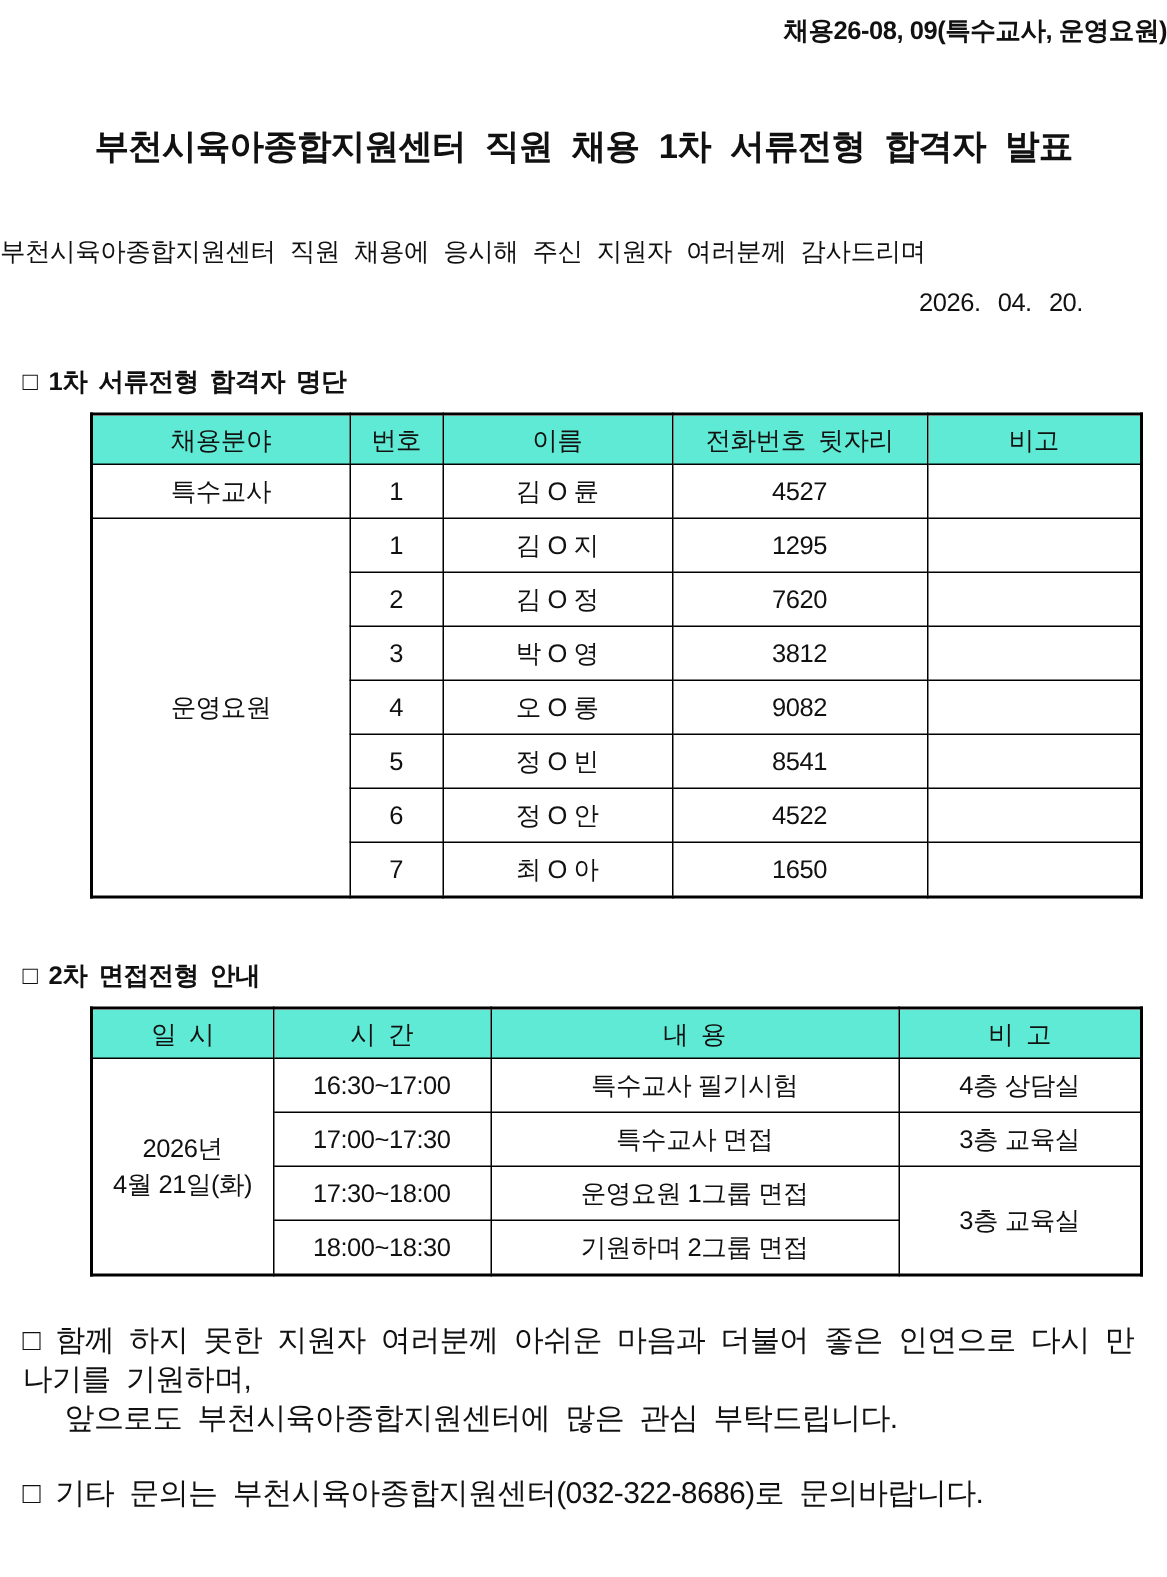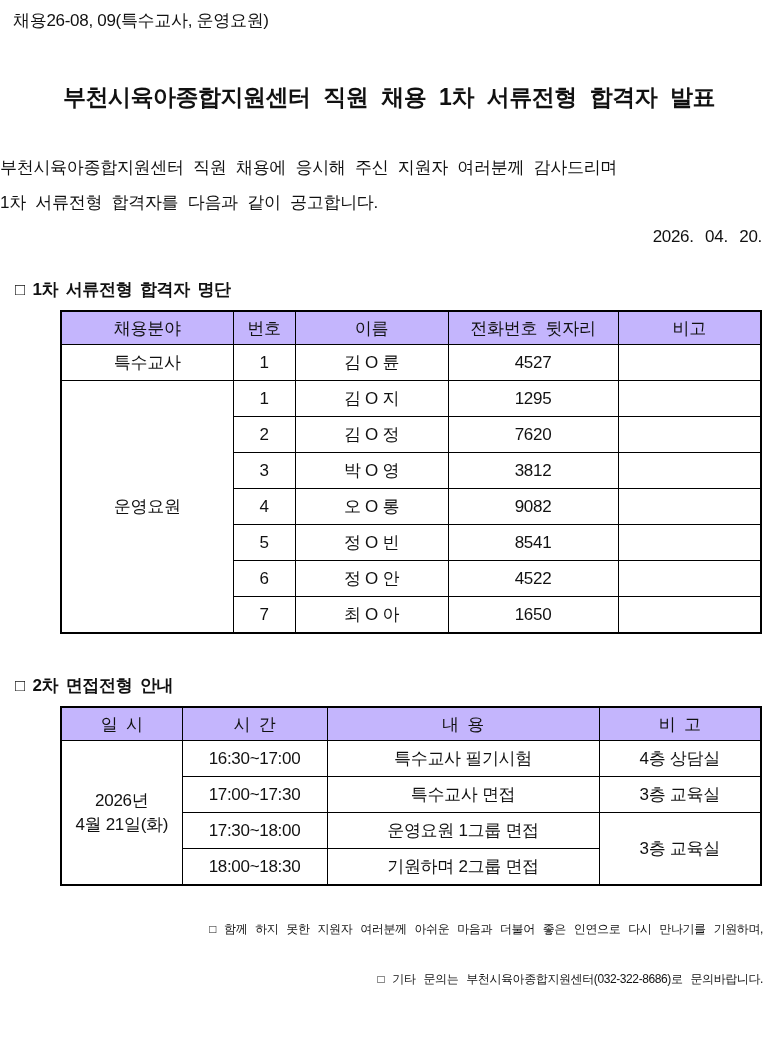--- a/index.html
+++ b/index.html
@@ -5,40 +5,41 @@
   html,body{margin:0;padding:0;}
   body{
     width:778px;height:1051px;
     background:#ffffff;color:#111111;
     font-family:"Liberation Sans","DejaVu Sans",sans-serif;
     overflow:hidden;
     -webkit-font-smoothing:antialiased;
   }
   .ref-line{
     margin:10px 0 0 13px;
-    font-size:17px;font-weight:normal;letter-spacing:-0.3px;
+    font-size:17px;font-weight:bold;letter-spacing:-0.3px;
     line-height:22px;
+    text-align:right;
   }
   .doc-title{
     margin-top:50px;
     text-align:center;
     font-size:23px;font-weight:bold;
     word-spacing:7px;letter-spacing:-0.5px;
     line-height:30px;
   }
   .intro{
     margin-top:38px;
     text-align:left;
     font-size:17px;line-height:35px;
     word-spacing:5px;letter-spacing:-0.3px;
   }
   .date-block{
     margin-top:3px;
     text-align:right;
-    padding-right:16px;
+    padding-right:56px;
     font-size:17px;line-height:28px;
     word-spacing:7px;letter-spacing:-0.3px;
   }
   .section-heading{
     margin:27px 0 0 15px;
     font-size:17px;font-weight:bold;
     word-spacing:3px;letter-spacing:-0.3px;
     line-height:24px;
   }
   .section-heading.second{margin-top:40px;}
@@ -50,45 +51,44 @@
     border:2px solid #000;
   }
   th,td{
     border:1px solid #000;
     text-align:center;vertical-align:middle;
     font-size:17px;letter-spacing:-0.3px;
     padding:0 2px;
     overflow:hidden;white-space:nowrap;
   }
   th{
-    background:#c4b5fd;
+    background:#5eead4;
     font-weight:normal;
     height:32px;
     word-spacing:4px;
   }
   td{height:35px;}
   .date-cell{line-height:24px;}
   .notes{
     margin:30px 15px 0 15px;
-    font-size:12px;line-height:26px;
-    word-spacing:5px;letter-spacing:-0.4px;text-align:right;
+    font-size:20px;line-height:26px;
+    word-spacing:5px;letter-spacing:-0.4px;
   }
   .note-cont{margin-left:28px;}
   .note-2{margin-top:24px;}
 </style>
 </head>
 <body>
 
 <div class="ref-line">채용26-08, 09(특수교사, 운영요원)</div>
 
 <div class="doc-title">부천시육아종합지원센터 직원 채용 1차 서류전형 합격자 발표</div>
 
 <div class="intro">
   <div>부천시육아종합지원센터 직원 채용에 응시해 주신 지원자 여러분께 감사드리며</div>
-  <div>1차 서류전형 합격자를 다음과 같이 공고합니다.</div>
 </div>
 
 <div class="date-block">
   <div>2026. 04. 20.</div>
 </div>
 
 <div class="section-heading">□ 1차 서류전형 합격자 명단</div>
 
 <table>
   <colgroup>
@@ -200,14 +200,15 @@
     </tr>
     <tr>
       <td>18:00~18:30</td>
       <td>기원하며 2그룹 면접</td>
     </tr>
   </tbody>
 </table>
 
 <div class="notes">
   <div>□ 함께 하지 못한 지원자 여러분께 아쉬운 마음과 더불어 좋은 인연으로 다시 만나기를 기원하며,</div>
+  <div class="note-cont">앞으로도 부천시육아종합지원센터에 많은 관심 부탁드립니다.</div>
   <div class="note-2">□ 기타 문의는 부천시육아종합지원센터(032-322-8686)로 문의바랍니다.</div>
 </div>
 
 </body></html>

